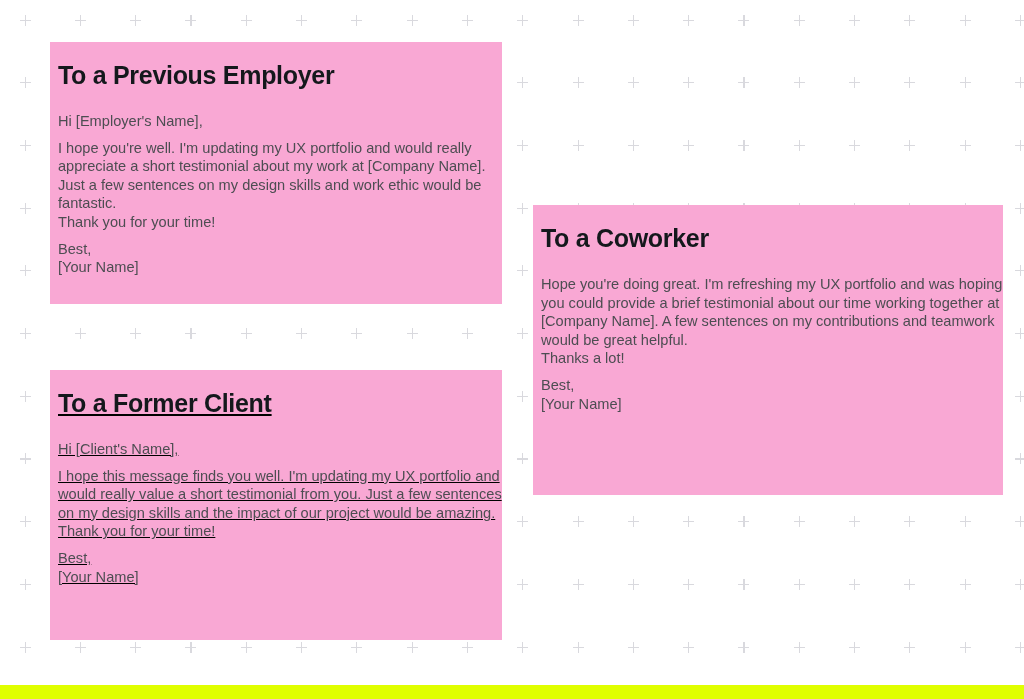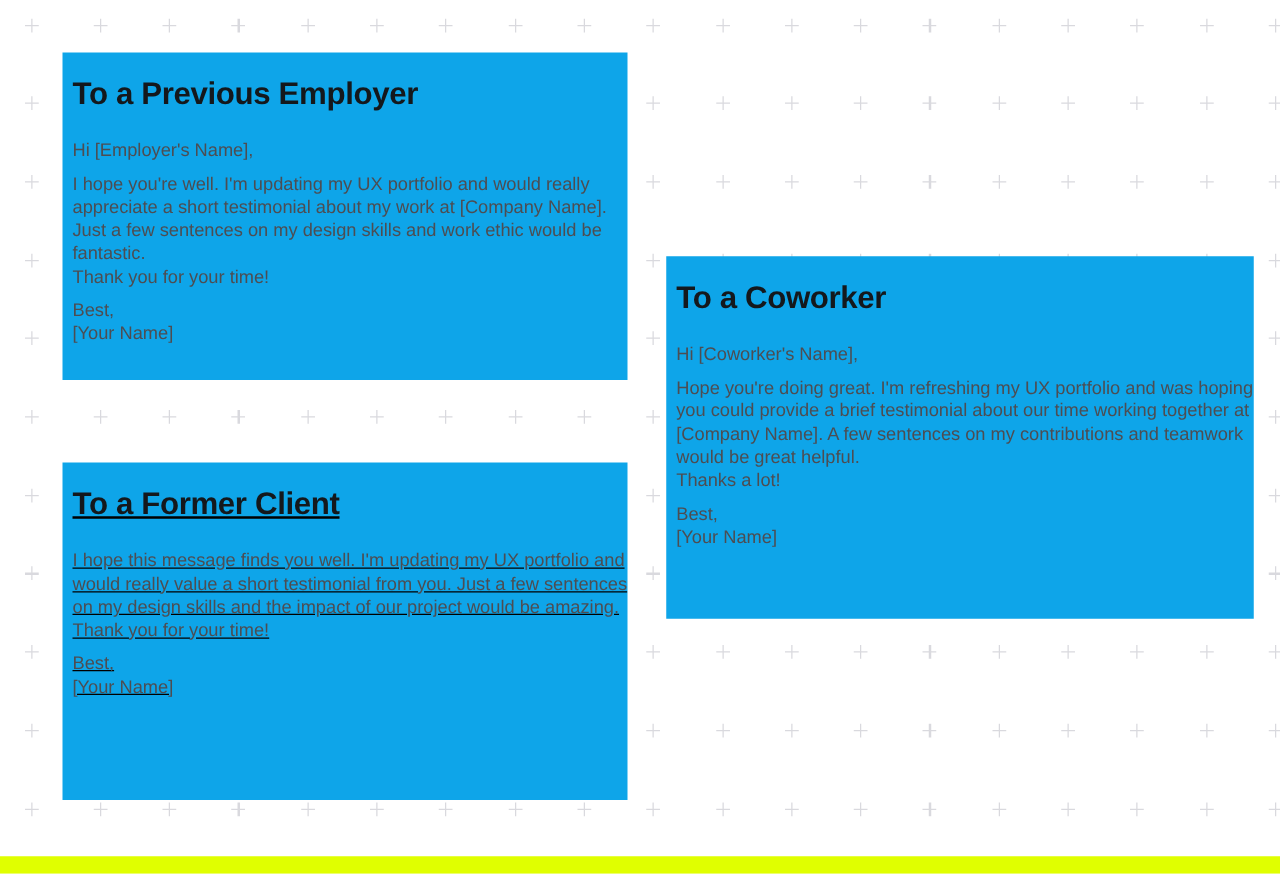--- a/index.html
+++ b/index.html
@@ -56,21 +56,21 @@
   }
 
   .column {
     position: absolute;
   }
   #column-left  { left: 50px;  top: 0;   width: 452px; }
   #column-right { left: 533px; top: 0;   width: 470px; }
 
   .letter-card {
     position: absolute;
-    background: #0ea5e9;
+    background: #f9a8d4;
     box-sizing: border-box;
     padding: 0;
   }
 
   #card-previous-employer {
     left: 0;
     top: 42px;
     width: 452px;
     height: 262px;
     padding: 18px 0 10px 8px;
@@ -346,33 +346,33 @@
       <h2 class="letter-title">To a Previous Employer</h2>
       <p class="letter-body">Hi [Employer's Name],</p>
       <p class="letter-body">I hope you're well. I'm updating my UX portfolio and would really appreciate a short testimonial about my work at [Company Name]. Just a few sentences on my design skills and work ethic would be fantastic.
 Thank you for your time!</p>
       <p class="letter-body">Best,
 [Your Name]</p>
     </article>
 
     <article class="letter-card" id="card-former-client">
       <h2 class="letter-title">To a Former Client</h2>
+      <p class="letter-body">Hi [Client's Name],</p>
       <p class="letter-body">I hope this message finds you well. I'm updating my UX portfolio and would really value a short testimonial from you. Just a few sentences on my design skills and the impact of our project would be amazing.
 Thank you for your time!</p>
       <p class="letter-body">Best,
 [Your Name]</p>
     </article>
 
   </div>
 
   <div class="column" id="column-right">
 
     <article class="letter-card" id="card-coworker">
       <h2 class="letter-title">To a Coworker</h2>
-      <p class="letter-body">Hi [Coworker's Name],</p>
       <p class="letter-body">Hope you're doing great. I'm refreshing my UX portfolio and was hoping you could provide a brief testimonial about our time working together at [Company Name]. A few sentences on my contributions and teamwork would be great helpful.
 Thanks a lot!</p>
       <p class="letter-body">Best,
 [Your Name]</p>
     </article>
 
   </div>
 
 </div>
 

